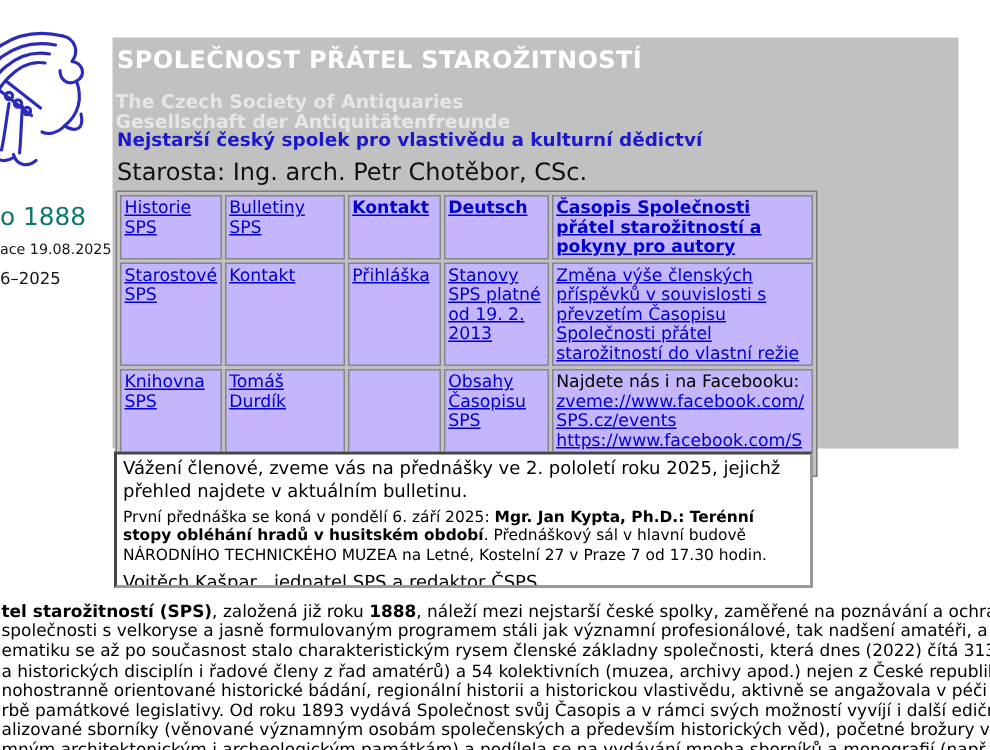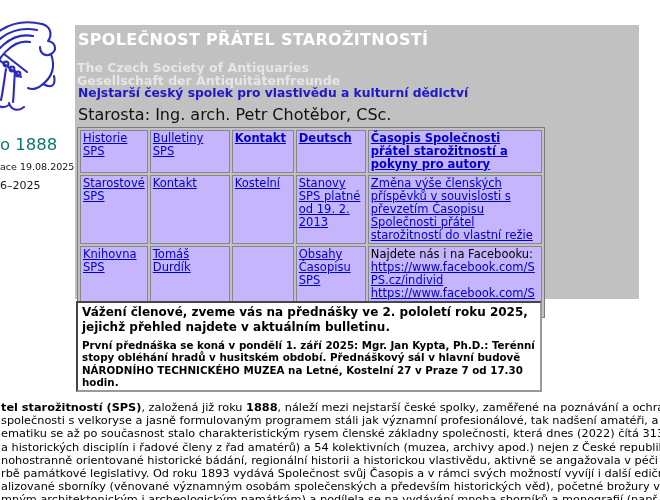--- a/index.html
+++ b/index.html
@@ -38,21 +38,21 @@
   tr.r1 td{height:36px} tr.r2 td{height:58px} tr.r3 td{height:48px}
   a.lnk { color:#0000cc; text-decoration:underline; cursor:pointer; }
   a.b { font-weight:bold; }
   .fbcell { font-size:11px; line-height:11.9px; }
   .fbcell a.lnk { display:block; word-break:break-all; }
 
   
   .announce {
     position:absolute; left:76px; top:301px; width:466px; height:91px;
     box-sizing:border-box; background:#fff; border:2px inset #9a9a9a;
-    padding:2px 4px; overflow:hidden;font-weight:bold;
+    padding:2px 4px; overflow:hidden;
   }
   .ann-intro { font-size:12px; line-height:15px; }
   .ann-small { margin-top:4px; font-size:10.3px; line-height:12.4px; }
   .ann-sig   { margin-top:5px; font-size:12px; line-height:14px; white-space:pre-wrap; }
 
   
   .about { position:absolute; left:1px; top:401px; width:760px; font-size:11.3px; line-height:13.2px; }
   .about div { white-space:nowrap; }
   .about b { font-weight:bold; }
 </style>
@@ -98,42 +98,43 @@
           <tr class="r1">
         <td class="c1"><a class="lnk">Historie SPS</a></td>
         <td class="c2"><a class="lnk">Bulletiny SPS</a></td>
         <td class="c3"><a class="lnk b">Kontakt</a></td>
         <td class="c4"><a class="lnk b">Deutsch</a></td>
         <td class="c5"><a class="lnk b">Časopis Společnosti přátel starožitností a pokyny pro autory</a></td>
       </tr>
       <tr class="r2">
         <td class="c1"><a class="lnk">Starostové SPS</a></td>
         <td class="c2"><a class="lnk">Kontakt</a></td>
-        <td class="c3"><a class="lnk">Kostelní</a></td>
+        <td class="c3"><a class="lnk">Přihláška</a></td>
         <td class="c4"><a class="lnk">Stanovy SPS platné od 19. 2. 2013</a></td>
         <td class="c5"><a class="lnk">Změna výše členských příspěvků v souvislosti s převzetím Časopisu Společnosti přátel starožitností do vlastní režie</a></td>
       </tr>
       <tr class="r3">
         <td class="c1"><a class="lnk">Knihovna SPS</a></td>
         <td class="c2"><a class="lnk">Tomáš Durdík</a></td>
         <td class="c3"></td>
         <td class="c4"><a class="lnk">Obsahy Časopisu SPS</a></td>
         <td class="c5 fbcell">
           <span>Najdete nás i na Facebooku:</span>
-          <a class="lnk">https://www.facebook.com/SPS.cz/individ</a>
+          <a class="lnk">zveme://www.facebook.com/SPS.cz/events</a>
           <a class="lnk">https://www.facebook.com/SPS.cz/notes</a>
         </td>
       </tr>
     </tbody>
       </table>
   </div>
 
   <div class="announce">
     <div class="ann-intro">Vážení členové, zveme vás na přednášky ve 2. pololetí roku 2025, jejichž přehled najdete v aktuálním bulletinu.</div>
-    <div class="ann-small"><span>První přednáška se koná v pondělí 1. září 2025: </span><b>Mgr. Jan Kypta, Ph.D.: Terénní stopy obléhání hradů v husitském období</b><span>. Přednáškový sál v hlavní budově NÁRODNÍHO TECHNICKÉHO MUZEA na Letné, Kostelní 27 v Praze 7 od 17.30 hodin.</span></div>
+    <div class="ann-small"><span>První přednáška se koná v pondělí 6. září 2025: </span><b>Mgr. Jan Kypta, Ph.D.: Terénní stopy obléhání hradů v husitském období</b><span>. Přednáškový sál v hlavní budově NÁRODNÍHO TECHNICKÉHO MUZEA na Letné, Kostelní 27 v Praze 7 od 17.30 hodin.</span></div>
+    <div class="ann-sig">Vojtěch Kašpar,  jednatel SPS a redaktor ČSPS.</div>
   </div>
 
   <div class="about">
     <div><b>tel starožitností (SPS)</b><span>, založená již roku </span><b>1888</b><span>, náleží mezi nejstarší české spolky, zaměřené na poznávání a ochranu národního</span></div>
     <div>společnosti s velkoryse a jasně formulovaným programem stáli jak významní profesionálové, tak nadšení amatéři, a spojení všech</div>
     <div>ematiku se až po současnost stalo charakteristickým rysem členské základny společnosti, která dnes (2022) čítá 313 členů individ</div>
     <div>a historických disciplín i řadové členy z řad amatérů) a 54 kolektivních (muzea, archivy apod.) nejen z České republiky. Společnost</div>
     <div>nohostranně orientované historické bádání, regionální historii a historickou vlastivědu, aktivně se angažovala v péči o historické p</div>
     <div>rbě památkové legislativy. Od roku 1893 vydává Společnost svůj Časopis a v  rámci svých možností vyvíjí i další ediční činnost. V</div>
     <div>alizované sborníky (věnované významným osobám společenských a především historických věd), početné brožury vlastivědné lit</div>

